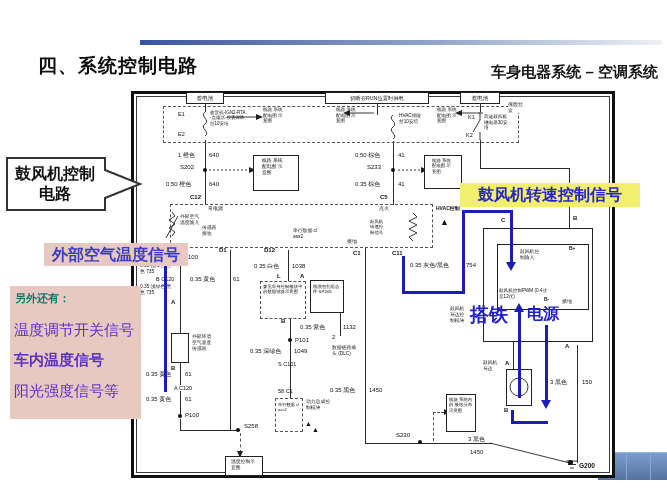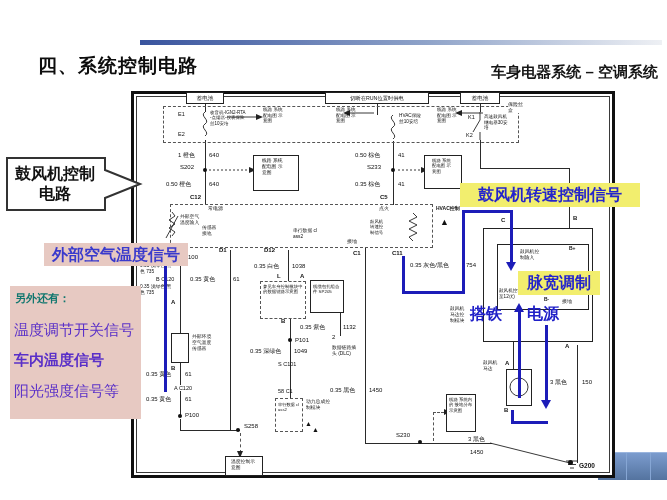--- a/index.html
+++ b/index.html
@@ -250,17 +250,16 @@
   <div class="lb pinkbg" style="left:44px;top:243px;width:144px;height:23px;font-size:16px;font-weight:bold;color:#3a3acc;text-align:center;line-height:23px;z-index:6;">外部空气温度信号</div>
 
   <div class="pinkbg" style="position:absolute;left:10px;top:286px;width:131px;height:133px;">
     <div class="lb" style="left:5px;top:6px;font-size:11px;font-weight:bold;color:#0f766e;">另外还有：</div>
     <div class="lb" style="left:4px;top:36px;font-size:15px;font-weight:normal;color:#5a30c8;">温度调节开关信号</div>
     <div class="lb" style="left:4px;top:66px;font-size:15px;font-weight:bold;color:#5a30c8;">车内温度信号</div>
     <div class="lb" style="left:4px;top:97px;font-size:15px;font-weight:normal;color:#5a30c8;">阳光强度信号等</div>
   </div>
 
   <div class="hlt" style="left:460px;top:183px;width:180px;height:24px;font-size:16px;line-height:24px;z-index:6;">鼓风机转速控制信号</div>
-  <div class="hlt" style="left:518px;top:271px;width:82px;height:24px;font-size:16px;line-height:24px;z-index:6;">脉宽调制</div>
-  <div class="lb" style="left:470px;top:305px;font-size:16px;font-weight:bold;color:#2020c8;z-index:6;">搭铁</div>
+  <div class="lb" style="left:470px;top:305px;font-size:19px;font-weight:bold;color:#2020c8;z-index:6;">搭铁</div>
   <div class="lb" style="left:527px;top:305px;font-size:16px;font-weight:bold;color:#2020c8;z-index:6;">电源</div>
 
 </div>
 
 </body></html>

